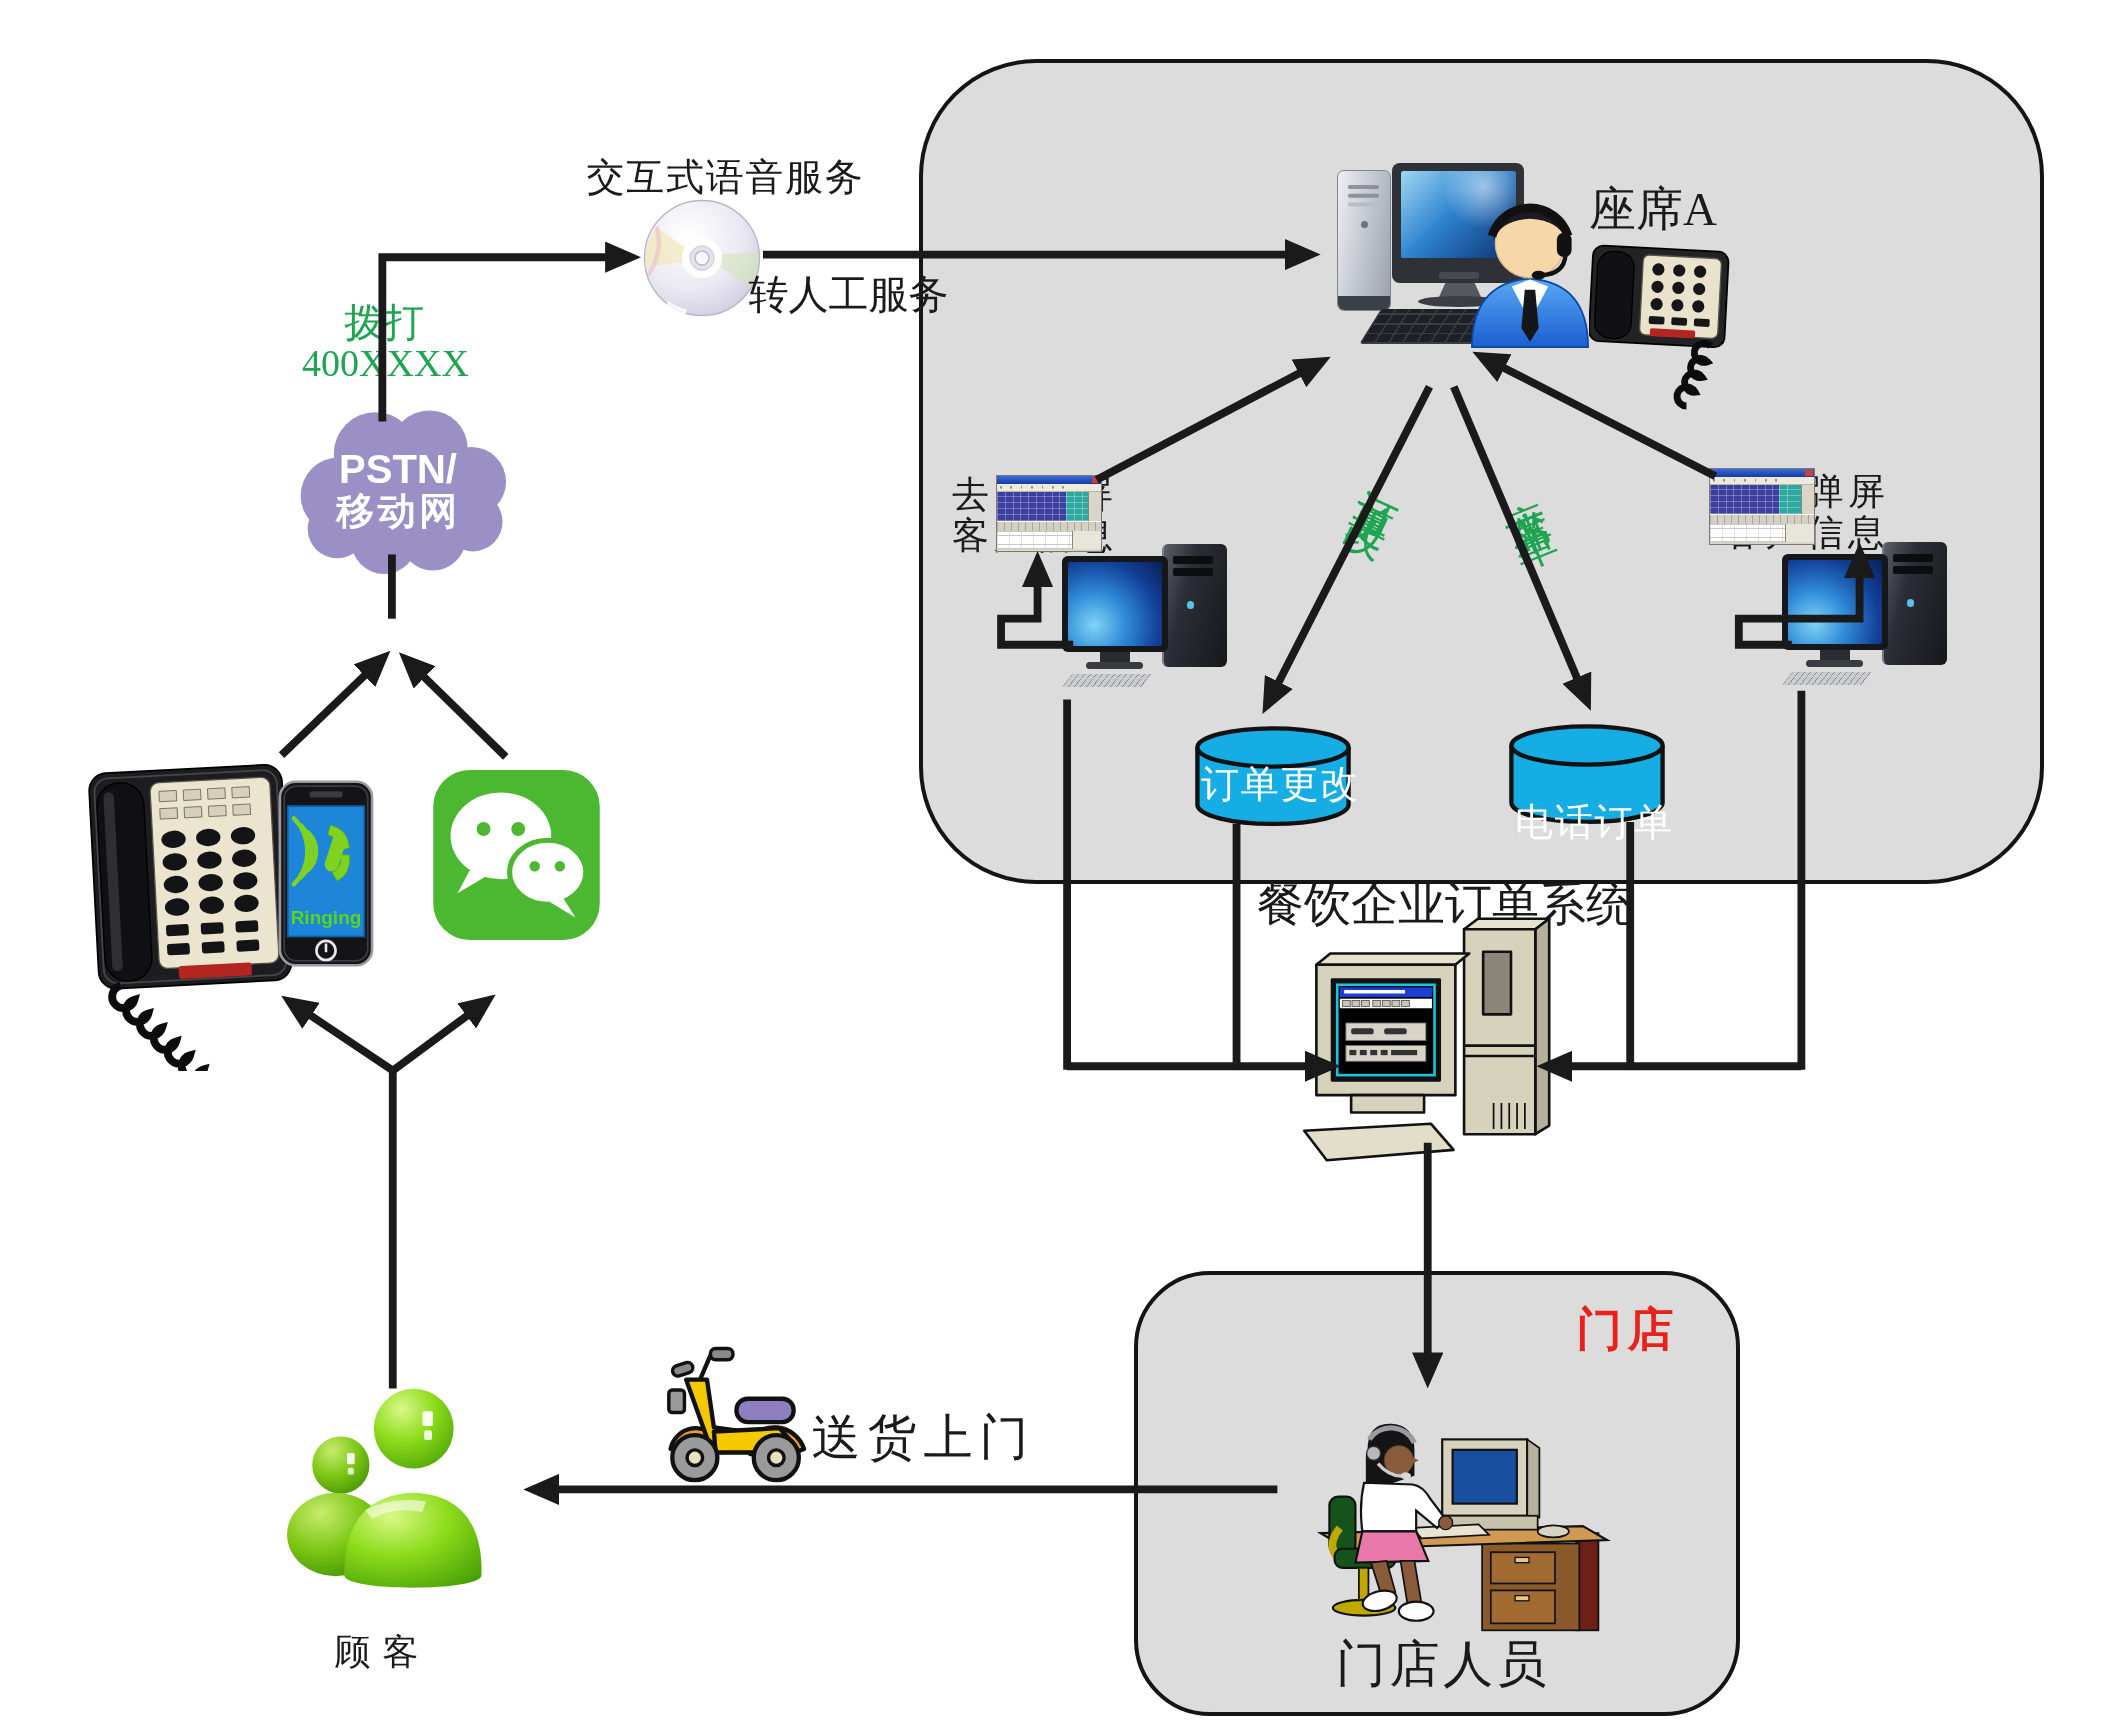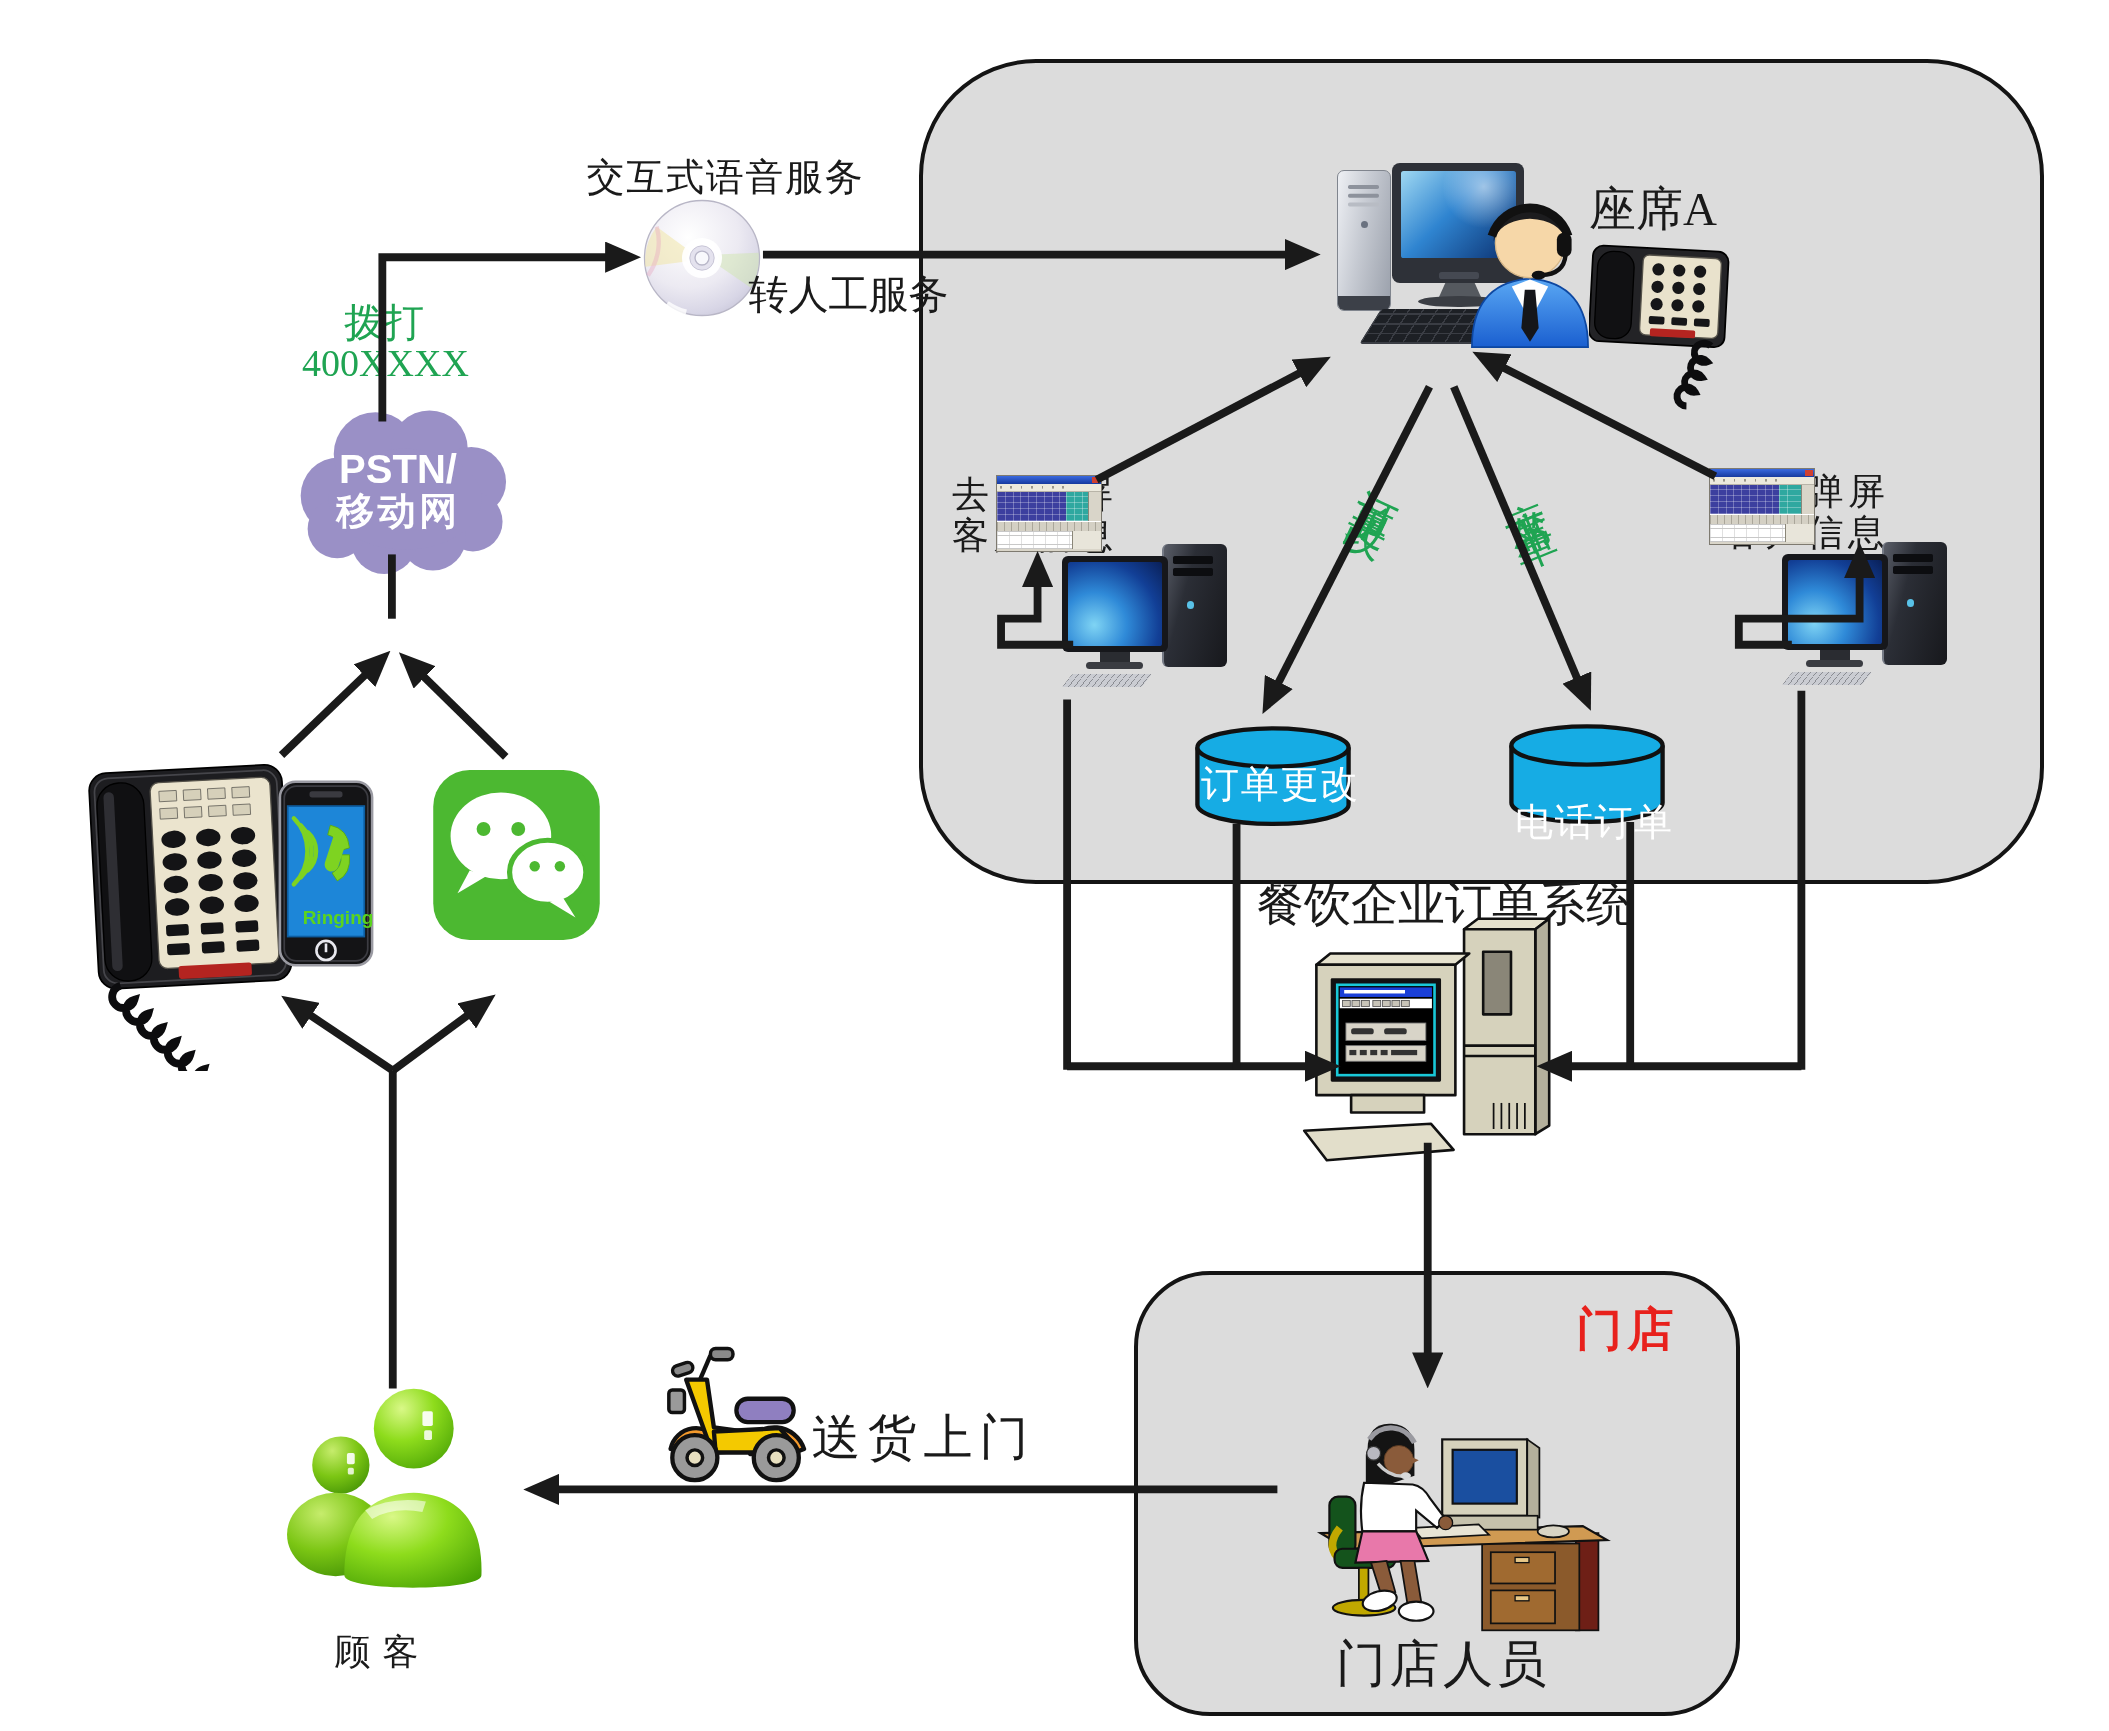--- a/index.html
+++ b/index.html
@@ -152,21 +152,21 @@
         <path d="M34,60 a30,30 0 0 1 0,44"></path>
           <path d="M26,52 a42,42 0 0 1 0,60"></path>
           <path d="M18,44 a54,54 0 0 1 0,76"></path>
       </g>
       <path d="M60,52 q20,4 22,26 l-10,3 q-4,-16 -15,-18 z M82,86 q2,22 -14,30 l-6,-9 q12,-7 10,-21 z" fill="#7ed321" stroke="#55a810" stroke-width="1"></path>
       <rect x="58" y="60" width="16" height="46" rx="8" fill="#7ed321" transform="rotate(18 66 83)"></rect>
       <circle cx="55" cy="196" r="11" fill="none" stroke="#e8e8ee" stroke-width="3"></circle>
       <rect x="53.5" y="188" width="3" height="10" fill="#e8e8ee"></rect>
     </svg>
   </div>
-  <div class="lbl sans" style="left:288px;top:907px;width:76px;font-size:19px;font-weight:bold;color:#5bd41e;margin-left:12px;">Ringing</div>
+  <div class="lbl sans" style="left:288px;top:907px;width:76px;font-size:19px;font-weight:bold;color:#5bd41e;">Ringing</div>
 
   <div class="abs" style="left:433px;top:770px;width:167px;height:170px;">
     <svg width="167" height="170" viewBox="0 0 192 196">
       <rect x="0" y="0" width="192" height="196" rx="42" fill="#4cb831"></rect>
       <ellipse cx="78" cy="76" rx="58" ry="50" fill="#ffffff"></ellipse>
       <polygon points="42,116 28,142 62,122" fill="#ffffff"></polygon>
       <circle cx="58" cy="68" r="8" fill="#4cb831"></circle>
         <circle cx="98" cy="68" r="8" fill="#4cb831"></circle>
       <ellipse cx="132" cy="118" rx="44" ry="37" fill="#ffffff" stroke="#4cb831" stroke-width="6"></ellipse>
       <polygon points="150,148 164,170 134,152" fill="#ffffff"></polygon>

